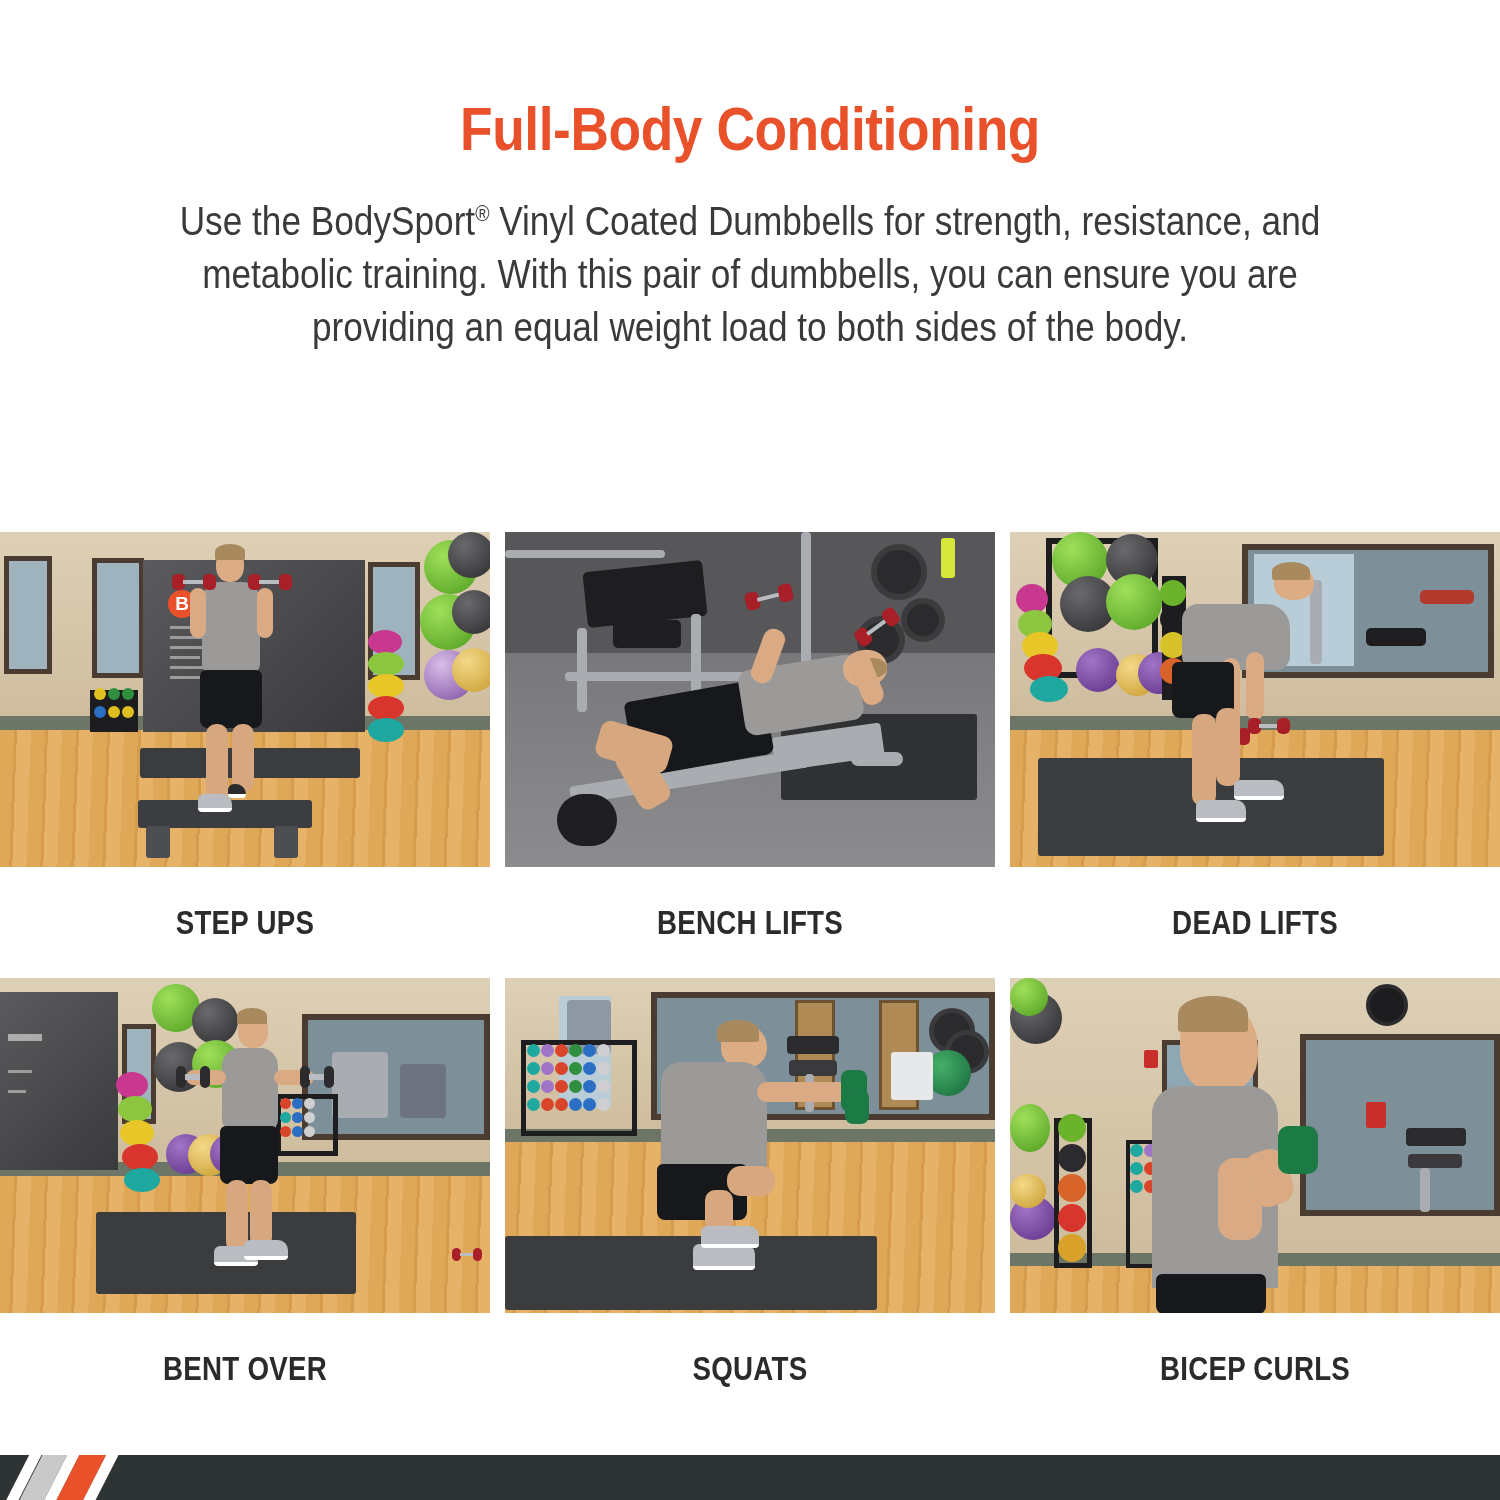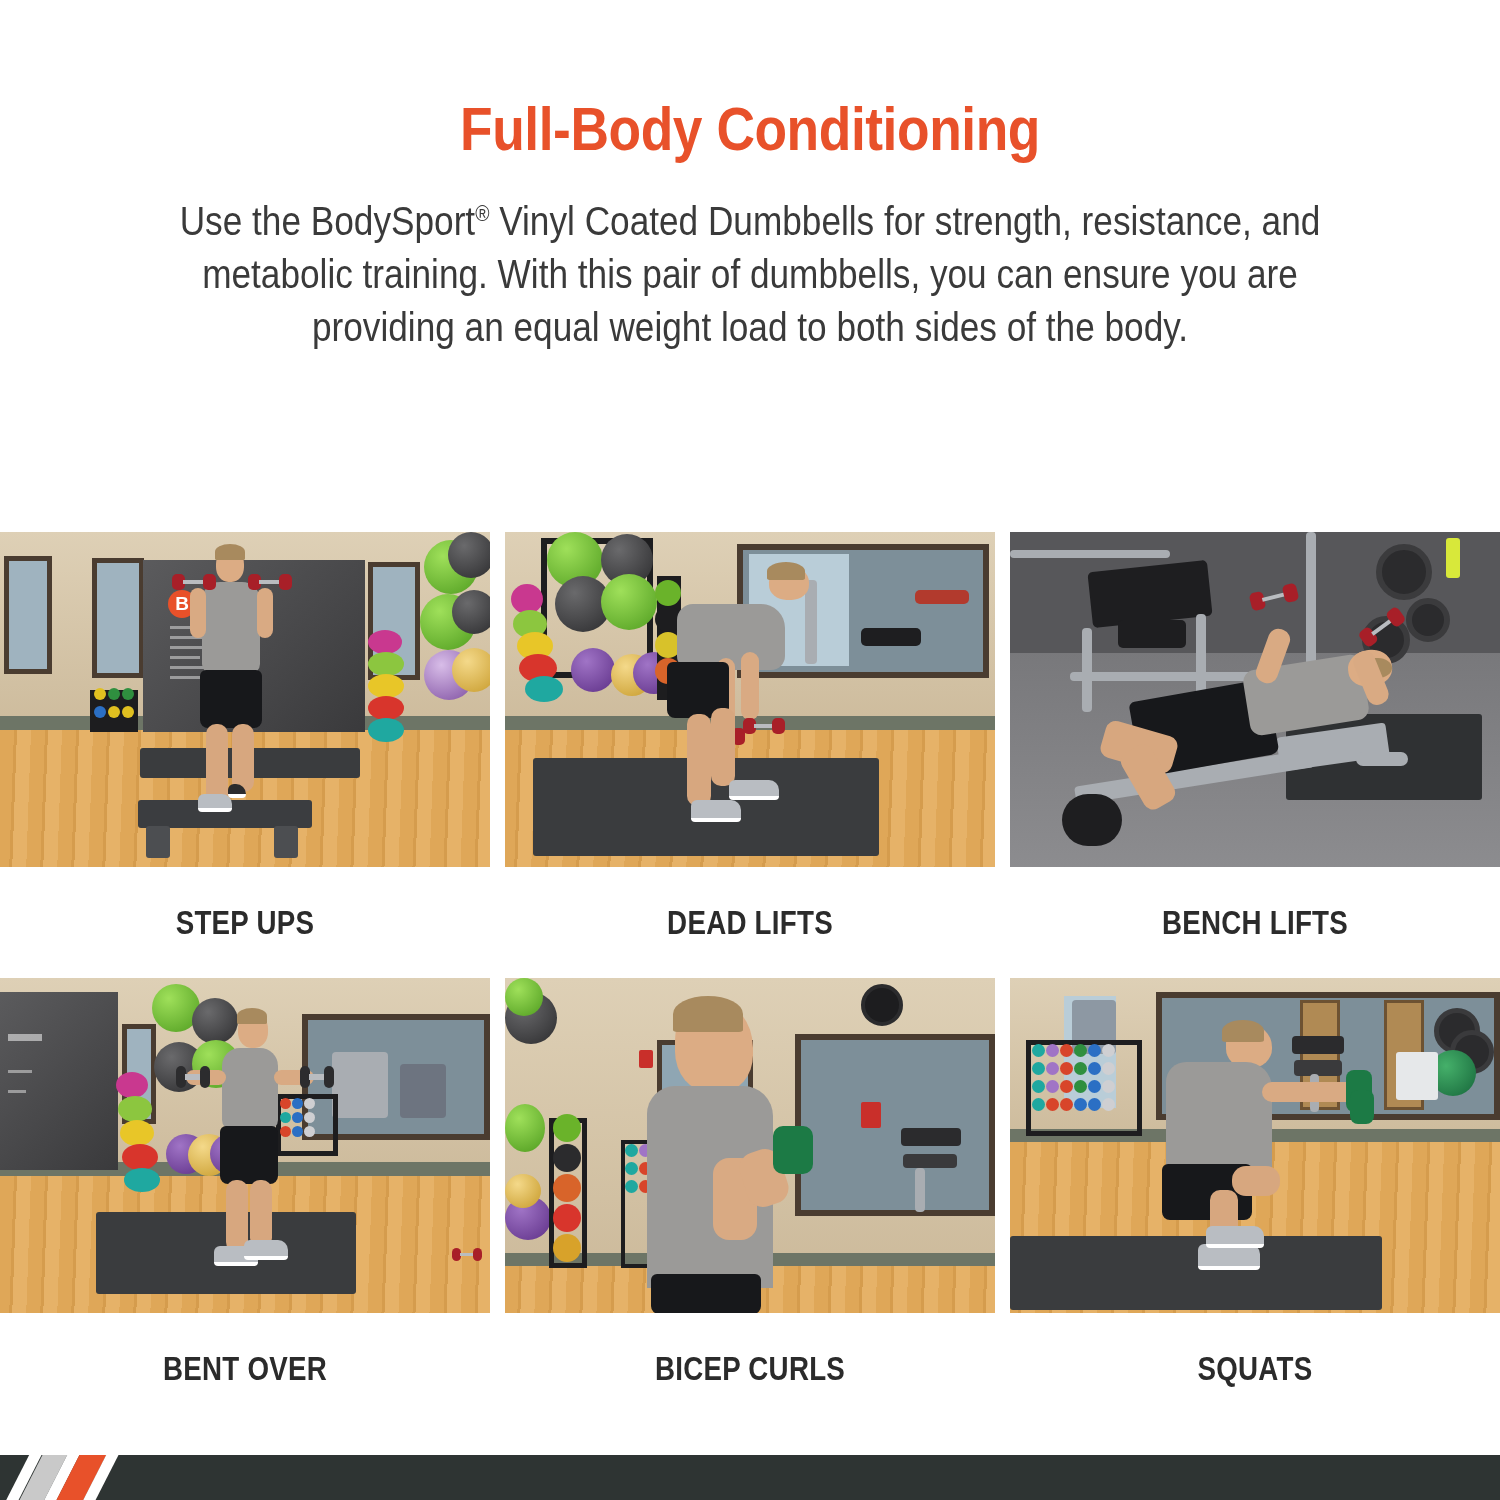--- a/index.html
+++ b/index.html
@@ -199,20 +199,66 @@
           <div class="shoe" style="left:228px;top:252px;width:18px;height:14px;background:#2b2b2d;"></div>
         </div>
       </div>
     </div>
     <div class="caption">STEP UPS</div>
   </div>
 
   <div class="cell">
     <div class="photo">
       <div class="scene">
+        <div class="rubberfloor" style="background:linear-gradient(#6d6d70,#8c8c8f);"></div>
+        <div style="position:absolute;left:0;top:0;width:100%;height:36%;background:#57575a;"></div>
+        <div class="metal" style="left:0;top:18px;width:160px;height:8px;"></div>
+        <div class="bench" style="left:80px;top:34px;width:120px;height:56px;transform:rotate(-6deg);"></div>
+        <div class="bench" style="left:108px;top:88px;width:68px;height:28px;"></div>
+        <div class="metal" style="left:72px;top:96px;width:10px;height:84px;"></div>
+        <div class="metal" style="left:186px;top:82px;width:10px;height:86px;"></div>
+        <div class="metal" style="left:60px;top:140px;width:190px;height:9px;"></div>
+        <div class="plate" style="left:366px;top:12px;width:56px;height:56px;"></div>
+        <div class="plate" style="left:396px;top:66px;width:44px;height:44px;"></div>
+        <div class="plate" style="left:352px;top:84px;width:48px;height:48px;"></div>
+        <div class="metal" style="left:296px;top:0;width:10px;height:150px;"></div>
+        <div style="position:absolute;left:436px;top:6px;width:14px;height:40px;background:#d8e83a;border-radius:3px;"></div>
+        <div class="mat" style="left:276px;top:182px;width:196px;height:86px;background:#2f3133;"></div>
+        <div class="metal" style="left:64px;top:236px;width:240px;height:18px;transform:rotate(-9deg);"></div>
+        <div class="bench" style="left:52px;top:262px;width:60px;height:52px;border-radius:26px;"></div>
+        <div class="metal" style="left:268px;top:198px;width:110px;height:34px;transform:rotate(-8deg);"></div>
+        <div class="metal" style="left:346px;top:220px;width:52px;height:14px;border-radius:7px;"></div>
+        <div class="person">
+          <div class="shorts" style="left:124px;top:158px;width:140px;height:76px;transform:rotate(-10deg);"></div>
+          <div class="shirt" style="left:236px;top:130px;width:120px;height:66px;transform:rotate(-9deg);border-radius:12px;"></div>
+          <div class="head" style="left:338px;top:118px;width:44px;height:36px;transform:rotate(-8deg);"></div>
+          <div class="hair" style="left:354px;top:126px;width:28px;height:20px;border-radius:0 50% 50% 0;"></div>
+          <div class="leg" style="left:92px;top:196px;width:74px;height:38px;transform:rotate(16deg);"></div>
+          <div class="leg" style="left:106px;top:228px;width:64px;height:34px;transform:rotate(60deg);"></div>
+          <div class="arm" style="left:252px;top:96px;width:22px;height:56px;transform:rotate(20deg);"></div>
+          <div class="arm" style="left:350px;top:118px;width:22px;height:56px;transform:rotate(-22deg);"></div>
+          <div class="db red" style="left:240px;top:56px;width:48px;height:18px;transform:rotate(-14deg);">
+            <div class="e1"></div>
+              <div class="bar"></div>
+              <div class="e2"></div>
+          </div>
+          <div class="db red" style="left:348px;top:86px;width:48px;height:18px;transform:rotate(-36deg);">
+            <div class="e1"></div>
+              <div class="bar"></div>
+              <div class="e2"></div>
+          </div>
+        </div>
+      </div>
+    </div>
+    <div class="caption">BENCH LIFTS</div>
+  </div>
+
+  <div class="cell">
+    <div class="photo">
+      <div class="scene">
         <div class="wall"></div>
           <div class="base"></div>
           <div class="floor"></div>
         <div class="mirror" style="left:232px;top:12px;width:252px;height:134px;"></div>
         <div style="position:absolute;left:244px;top:22px;width:100px;height:112px;background:#b9cdd8;"></div>
         <div class="metal" style="left:300px;top:48px;width:12px;height:84px;"></div>
         <div class="bench" style="left:356px;top:96px;width:60px;height:18px;"></div>
         <div class="bench" style="left:410px;top:58px;width:54px;height:14px;background:#b23a2d;"></div>
         <div class="rack" style="left:36px;top:6px;width:112px;height:140px;background:transparent;border:6px solid #1d1d1f;"></div>
         <div class="ball" style="left:42px;top:0px;width:56px;height:56px;background:radial-gradient(circle at 35% 30%,#9fe05a,#4f9c1f);"></div>
@@ -251,66 +297,20 @@
           </div>
           <div class="shorts" style="left:162px;top:130px;width:62px;height:56px;"></div>
           <div class="leg" style="left:182px;top:182px;width:24px;height:92px;"></div>
           <div class="leg" style="left:206px;top:176px;width:24px;height:78px;"></div>
           <div class="shoe" style="left:186px;top:268px;width:50px;height:22px;"></div>
           <div class="shoe" style="left:224px;top:248px;width:50px;height:20px;"></div>
         </div>
       </div>
     </div>
     <div class="caption">DEAD LIFTS</div>
-  </div>
-
-  <div class="cell">
-    <div class="photo">
-      <div class="scene">
-        <div class="rubberfloor" style="background:linear-gradient(#6d6d70,#8c8c8f);"></div>
-        <div style="position:absolute;left:0;top:0;width:100%;height:36%;background:#57575a;"></div>
-        <div class="metal" style="left:0;top:18px;width:160px;height:8px;"></div>
-        <div class="bench" style="left:80px;top:34px;width:120px;height:56px;transform:rotate(-6deg);"></div>
-        <div class="bench" style="left:108px;top:88px;width:68px;height:28px;"></div>
-        <div class="metal" style="left:72px;top:96px;width:10px;height:84px;"></div>
-        <div class="metal" style="left:186px;top:82px;width:10px;height:86px;"></div>
-        <div class="metal" style="left:60px;top:140px;width:190px;height:9px;"></div>
-        <div class="plate" style="left:366px;top:12px;width:56px;height:56px;"></div>
-        <div class="plate" style="left:396px;top:66px;width:44px;height:44px;"></div>
-        <div class="plate" style="left:352px;top:84px;width:48px;height:48px;"></div>
-        <div class="metal" style="left:296px;top:0;width:10px;height:150px;"></div>
-        <div style="position:absolute;left:436px;top:6px;width:14px;height:40px;background:#d8e83a;border-radius:3px;"></div>
-        <div class="mat" style="left:276px;top:182px;width:196px;height:86px;background:#2f3133;"></div>
-        <div class="metal" style="left:64px;top:236px;width:240px;height:18px;transform:rotate(-9deg);"></div>
-        <div class="bench" style="left:52px;top:262px;width:60px;height:52px;border-radius:26px;"></div>
-        <div class="metal" style="left:268px;top:198px;width:110px;height:34px;transform:rotate(-8deg);"></div>
-        <div class="metal" style="left:346px;top:220px;width:52px;height:14px;border-radius:7px;"></div>
-        <div class="person">
-          <div class="shorts" style="left:124px;top:158px;width:140px;height:76px;transform:rotate(-10deg);"></div>
-          <div class="shirt" style="left:236px;top:130px;width:120px;height:66px;transform:rotate(-9deg);border-radius:12px;"></div>
-          <div class="head" style="left:338px;top:118px;width:44px;height:36px;transform:rotate(-8deg);"></div>
-          <div class="hair" style="left:354px;top:126px;width:28px;height:20px;border-radius:0 50% 50% 0;"></div>
-          <div class="leg" style="left:92px;top:196px;width:74px;height:38px;transform:rotate(16deg);"></div>
-          <div class="leg" style="left:106px;top:228px;width:64px;height:34px;transform:rotate(60deg);"></div>
-          <div class="arm" style="left:252px;top:96px;width:22px;height:56px;transform:rotate(20deg);"></div>
-          <div class="arm" style="left:350px;top:118px;width:22px;height:56px;transform:rotate(-22deg);"></div>
-          <div class="db red" style="left:240px;top:56px;width:48px;height:18px;transform:rotate(-14deg);">
-            <div class="e1"></div>
-              <div class="bar"></div>
-              <div class="e2"></div>
-          </div>
-          <div class="db red" style="left:348px;top:86px;width:48px;height:18px;transform:rotate(-36deg);">
-            <div class="e1"></div>
-              <div class="bar"></div>
-              <div class="e2"></div>
-          </div>
-        </div>
-      </div>
-    </div>
-    <div class="caption">BENCH LIFTS</div>
   </div>
 
   <div class="cell">
     <div class="photo">
       <div class="scene">
         <div class="wall"></div>
           <div class="base"></div>
           <div class="floor"></div>
         <div class="banner" style="left:0;top:14px;width:118px;height:178px;"></div>
         <div class="txtline" style="left:8px;top:56px;width:34px;height:7px;background:#e8e8e8;"></div>
@@ -366,71 +366,20 @@
           <div class="shoe" style="left:244px;top:262px;width:44px;height:20px;"></div>
         </div>
         <div class="db red" style="left:452px;top:270px;width:30px;height:13px;">
           <div class="e1"></div>
             <div class="bar"></div>
             <div class="e2"></div>
         </div>
       </div>
     </div>
     <div class="caption">BENT OVER</div>
-  </div>
-
-  <div class="cell">
-    <div class="photo">
-      <div class="scene">
-        <div class="wall" style="height:86%;"></div>
-        <div class="base" style="top:82%;height:5%;"></div>
-        <div class="floor" style="top:86%;height:14%;"></div>
-        <div class="mirror" style="left:290px;top:56px;width:200px;height:182px;"></div>
-        <div style="position:absolute;left:152px;top:62px;width:96px;height:162px;background:#8fa6b3;border:5px solid #4a3c30;"></div>
-        <div class="metal" style="left:396px;top:150px;width:60px;height:18px;background:#2b2b2d;"></div>
-        <div class="metal" style="left:398px;top:176px;width:54px;height:14px;background:#3a3a3c;"></div>
-        <div class="metal" style="left:410px;top:190px;width:10px;height:44px;"></div>
-        <div style="position:absolute;left:356px;top:124px;width:20px;height:26px;background:#c92f2a;border-radius:2px;"></div>
-        <div style="position:absolute;left:134px;top:72px;width:14px;height:18px;background:#c92f2a;border-radius:2px;"></div>
-        <div class="ball" style="left:356px;top:6px;width:42px;height:42px;background:#1d1d1f;border:4px solid #2b2b2d;"></div>
-        <div class="ball" style="left:0;top:14px;width:52px;height:52px;background:radial-gradient(circle at 35% 30%,#6a6a6c,#2b2b2d);"></div>
-        <div class="ball" style="left:0;top:0;width:38px;height:38px;background:radial-gradient(circle at 35% 30%,#9fe05a,#4f9c1f);"></div>
-        <div class="ball" style="left:0;top:126px;width:40px;height:48px;background:radial-gradient(circle at 35% 30%,#9fe05a,#4f9c1f);"></div>
-        <div class="ball" style="left:0;top:218px;width:46px;height:44px;background:radial-gradient(circle at 35% 30%,#a074c6,#5d2f86);"></div>
-        <div class="ball" style="left:0;top:196px;width:36px;height:34px;background:radial-gradient(circle at 35% 30%,#f4d98a,#c79a2a);"></div>
-        <div class="rack" style="left:44px;top:140px;width:38px;height:150px;background:transparent;border:5px solid #1d1d1f;"></div>
-        <div class="ball" style="left:48px;top:136px;width:28px;height:28px;background:#6ab32a;"></div>
-        <div class="ball" style="left:48px;top:166px;width:28px;height:28px;background:#2b2b2d;"></div>
-        <div class="ball" style="left:48px;top:196px;width:28px;height:28px;background:#d8642a;"></div>
-        <div class="ball" style="left:48px;top:226px;width:28px;height:28px;background:#d8352c;"></div>
-        <div class="ball" style="left:48px;top:256px;width:28px;height:28px;background:#d8a22a;"></div>
-        <div class="rack" style="left:116px;top:162px;width:46px;height:128px;background:transparent;border:4px solid #1d1d1f;"></div>
-        <div class="ball" style="left:120px;top:166px;width:13px;height:13px;background:#1fa8a0;"></div>
-        <div class="ball" style="left:134px;top:166px;width:13px;height:13px;background:#a074c6;"></div>
-        <div class="ball" style="left:148px;top:166px;width:13px;height:13px;background:#d8452a;"></div>
-        <div class="ball" style="left:120px;top:184px;width:13px;height:13px;background:#1fa8a0;"></div>
-        <div class="ball" style="left:134px;top:184px;width:13px;height:13px;background:#d8452a;"></div>
-        <div class="ball" style="left:148px;top:184px;width:13px;height:13px;background:#d8452a;"></div>
-        <div class="ball" style="left:120px;top:202px;width:13px;height:13px;background:#1fa8a0;"></div>
-        <div class="ball" style="left:134px;top:202px;width:13px;height:13px;background:#d8452a;"></div>
-        <div class="ball" style="left:148px;top:202px;width:13px;height:13px;background:#d8452a;"></div>
-        <div class="person">
-          <div class="head" style="left:170px;top:22px;width:78px;height:92px;border-radius:44% 52% 40% 44%;"></div>
-          <div class="hair" style="left:168px;top:18px;width:70px;height:36px;border-radius:50% 50% 6% 6%;"></div>
-          <div class="shirt" style="left:142px;top:108px;width:126px;height:202px;border-radius:28px 30px 0 0;"></div>
-          <div class="arm" style="left:208px;top:180px;width:44px;height:82px;border-radius:16px;"></div>
-          <div class="arm" style="left:238px;top:172px;width:42px;height:56px;border-radius:16px;transform:rotate(-18deg);"></div>
-          <div class="db grn" style="left:268px;top:148px;width:40px;height:48px;border-radius:8px;">
-            <div class="e1" style="width:100%;left:0;border-radius:10px;"></div>
-          </div>
-          <div class="shorts" style="left:146px;top:296px;width:110px;height:40px;"></div>
-        </div>
-      </div>
-    </div>
-    <div class="caption">BICEP CURLS</div>
   </div>
 
   <div class="cell">
     <div class="photo">
       <div class="scene">
         <div class="wall" style="height:49%;"></div>
         <div class="base" style="top:45%;height:5%;"></div>
         <div class="floor" style="top:49%;height:51%;"></div>
         <div class="mirror" style="left:146px;top:14px;width:344px;height:128px;"></div>
         <div style="position:absolute;left:290px;top:22px;width:40px;height:110px;background:#b08a54;border:3px solid #6d5232;"></div>
@@ -485,20 +434,71 @@
           <div class="leg" style="left:222px;top:188px;width:48px;height:30px;border-radius:14px;"></div>
           <div class="leg" style="left:200px;top:212px;width:28px;height:62px;"></div>
           <div class="shoe" style="left:188px;top:266px;width:62px;height:26px;"></div>
           <div class="shoe" style="left:196px;top:248px;width:58px;height:22px;"></div>
         </div>
       </div>
     </div>
     <div class="caption">SQUATS</div>
   </div>
 
+  <div class="cell">
+    <div class="photo">
+      <div class="scene">
+        <div class="wall" style="height:86%;"></div>
+        <div class="base" style="top:82%;height:5%;"></div>
+        <div class="floor" style="top:86%;height:14%;"></div>
+        <div class="mirror" style="left:290px;top:56px;width:200px;height:182px;"></div>
+        <div style="position:absolute;left:152px;top:62px;width:96px;height:162px;background:#8fa6b3;border:5px solid #4a3c30;"></div>
+        <div class="metal" style="left:396px;top:150px;width:60px;height:18px;background:#2b2b2d;"></div>
+        <div class="metal" style="left:398px;top:176px;width:54px;height:14px;background:#3a3a3c;"></div>
+        <div class="metal" style="left:410px;top:190px;width:10px;height:44px;"></div>
+        <div style="position:absolute;left:356px;top:124px;width:20px;height:26px;background:#c92f2a;border-radius:2px;"></div>
+        <div style="position:absolute;left:134px;top:72px;width:14px;height:18px;background:#c92f2a;border-radius:2px;"></div>
+        <div class="ball" style="left:356px;top:6px;width:42px;height:42px;background:#1d1d1f;border:4px solid #2b2b2d;"></div>
+        <div class="ball" style="left:0;top:14px;width:52px;height:52px;background:radial-gradient(circle at 35% 30%,#6a6a6c,#2b2b2d);"></div>
+        <div class="ball" style="left:0;top:0;width:38px;height:38px;background:radial-gradient(circle at 35% 30%,#9fe05a,#4f9c1f);"></div>
+        <div class="ball" style="left:0;top:126px;width:40px;height:48px;background:radial-gradient(circle at 35% 30%,#9fe05a,#4f9c1f);"></div>
+        <div class="ball" style="left:0;top:218px;width:46px;height:44px;background:radial-gradient(circle at 35% 30%,#a074c6,#5d2f86);"></div>
+        <div class="ball" style="left:0;top:196px;width:36px;height:34px;background:radial-gradient(circle at 35% 30%,#f4d98a,#c79a2a);"></div>
+        <div class="rack" style="left:44px;top:140px;width:38px;height:150px;background:transparent;border:5px solid #1d1d1f;"></div>
+        <div class="ball" style="left:48px;top:136px;width:28px;height:28px;background:#6ab32a;"></div>
+        <div class="ball" style="left:48px;top:166px;width:28px;height:28px;background:#2b2b2d;"></div>
+        <div class="ball" style="left:48px;top:196px;width:28px;height:28px;background:#d8642a;"></div>
+        <div class="ball" style="left:48px;top:226px;width:28px;height:28px;background:#d8352c;"></div>
+        <div class="ball" style="left:48px;top:256px;width:28px;height:28px;background:#d8a22a;"></div>
+        <div class="rack" style="left:116px;top:162px;width:46px;height:128px;background:transparent;border:4px solid #1d1d1f;"></div>
+        <div class="ball" style="left:120px;top:166px;width:13px;height:13px;background:#1fa8a0;"></div>
+        <div class="ball" style="left:134px;top:166px;width:13px;height:13px;background:#a074c6;"></div>
+        <div class="ball" style="left:148px;top:166px;width:13px;height:13px;background:#d8452a;"></div>
+        <div class="ball" style="left:120px;top:184px;width:13px;height:13px;background:#1fa8a0;"></div>
+        <div class="ball" style="left:134px;top:184px;width:13px;height:13px;background:#d8452a;"></div>
+        <div class="ball" style="left:148px;top:184px;width:13px;height:13px;background:#d8452a;"></div>
+        <div class="ball" style="left:120px;top:202px;width:13px;height:13px;background:#1fa8a0;"></div>
+        <div class="ball" style="left:134px;top:202px;width:13px;height:13px;background:#d8452a;"></div>
+        <div class="ball" style="left:148px;top:202px;width:13px;height:13px;background:#d8452a;"></div>
+        <div class="person">
+          <div class="head" style="left:170px;top:22px;width:78px;height:92px;border-radius:44% 52% 40% 44%;"></div>
+          <div class="hair" style="left:168px;top:18px;width:70px;height:36px;border-radius:50% 50% 6% 6%;"></div>
+          <div class="shirt" style="left:142px;top:108px;width:126px;height:202px;border-radius:28px 30px 0 0;"></div>
+          <div class="arm" style="left:208px;top:180px;width:44px;height:82px;border-radius:16px;"></div>
+          <div class="arm" style="left:238px;top:172px;width:42px;height:56px;border-radius:16px;transform:rotate(-18deg);"></div>
+          <div class="db grn" style="left:268px;top:148px;width:40px;height:48px;border-radius:8px;">
+            <div class="e1" style="width:100%;left:0;border-radius:10px;"></div>
+          </div>
+          <div class="shorts" style="left:146px;top:296px;width:110px;height:40px;"></div>
+        </div>
+      </div>
+    </div>
+    <div class="caption">BICEP CURLS</div>
+  </div>
+
 </div>
 
 <div class="bottom-bar">
   <div class="stripe s1"></div>
   <div class="stripe s2"></div>
   <div class="stripe s3"></div>
   <div class="stripe s4"></div>
   <div class="stripe s5"></div>
 </div>
 

